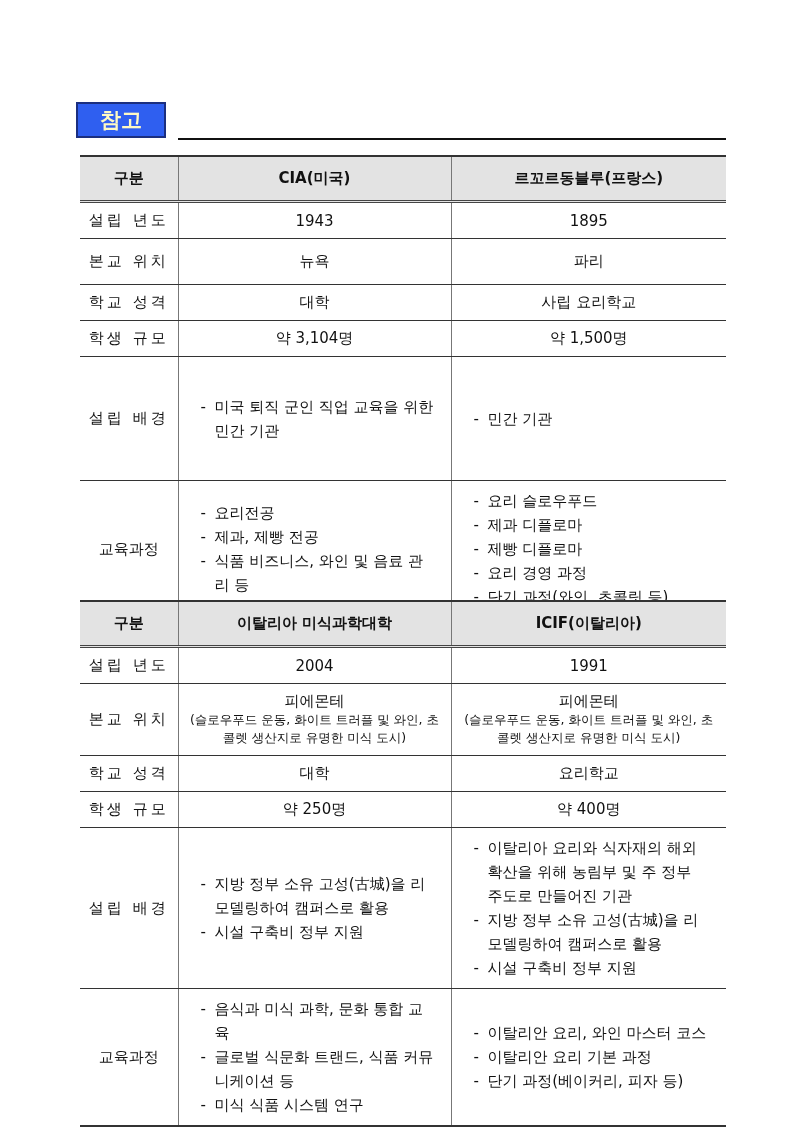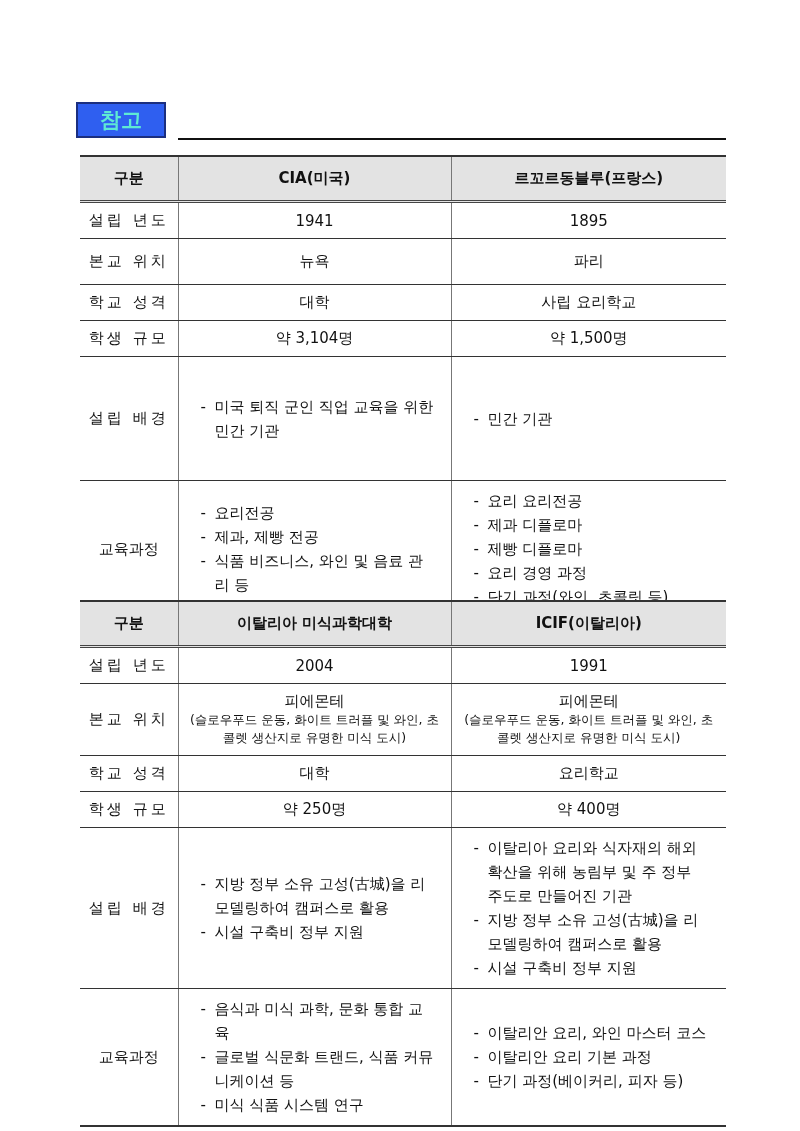--- a/index.html
+++ b/index.html
@@ -1,21 +1,21 @@
 <!DOCTYPE html>
 <html><head>
 <meta charset="utf-8">
 <style>
   html, body { margin:0; padding:0; background:#ffffff; }
   body { width:800px; height:1131px; position:relative; overflow:hidden;
          font-family:"DejaVu Sans","Liberation Sans",sans-serif; color:#111; }
   .title-wrap { position:absolute; left:76px; top:102px; width:650px; height:40px; }
   .badge { position:absolute; left:0; top:0; width:90px; height:36px;
            background:#2f5ff0; border:2px solid #1b2f80; box-sizing:border-box;
-           color:#5eead4; font-weight:bold; font-size:21px; text-align:center; line-height:32px; }
+           color:#fef9c3; font-weight:bold; font-size:21px; text-align:center; line-height:32px; }
   .title { position:absolute; left:114px; top:2px; font-size:22px; font-weight:bold; letter-spacing:0.5px; }
   .title-rule { position:absolute; left:102px; right:0; top:36px; height:0; border-top:2px solid #111; }
 
   table.t { position:absolute; left:80px; width:646px; border-collapse:collapse; table-layout:fixed; font-size:15px; }
   table.t td, table.t th { border-left:1px solid #222; border-right:1px solid #777; padding:8px; }
   table.t tr > *:first-child { border-left:none; }
   table.t tr > *:last-child { border-right:none; }
   table.t th { background:#e3e3e3; font-weight:bold; text-align:center; height:27px; font-size:15px;
                border-top:2px solid #333; border-bottom:3px double #444; }
   table.t td { border-bottom:1px solid #333; text-align:center; vertical-align:middle; }
@@ -44,21 +44,21 @@
       <col class="c2">
     </colgroup>
   <tbody>
       <tr>
     <th>구분</th>
     <th>CIA(미국)</th>
     <th>르꼬르동블루(프랑스)</th>
   </tr>
   <tr style="height:26px">
     <td class="lbl">설립 년도</td>
-    <td>1941</td>
+    <td>1943</td>
     <td>1895</td>
   </tr>
   <tr style="height:46px">
     <td class="lbl">본교 위치</td>
     <td>뉴욕</td>
     <td>파리</td>
   </tr>
   <tr style="height:28px">
     <td class="lbl">학교 성격</td>
     <td>대학</td>
@@ -86,21 +86,21 @@
     <td class="lbl2">교육과정</td>
     <td>
       <ul class="b">
         <li>요리전공</li>
         <li>제과, 제빵 전공</li>
         <li>식품 비즈니스, 와인 및 음료 관리 등</li>
       </ul>
     </td>
     <td>
       <ul class="b">
-        <li>요리 요리전공</li>
+        <li>요리 슬로우푸드</li>
         <li>제과 디플로마</li>
         <li>제빵 디플로마</li>
         <li>요리 경영 과정</li>
         <li>단기 과정(와인, 초콜릿 등)</li>
       </ul>
     </td>
   </tr>
 </tbody>
   </table>
 

